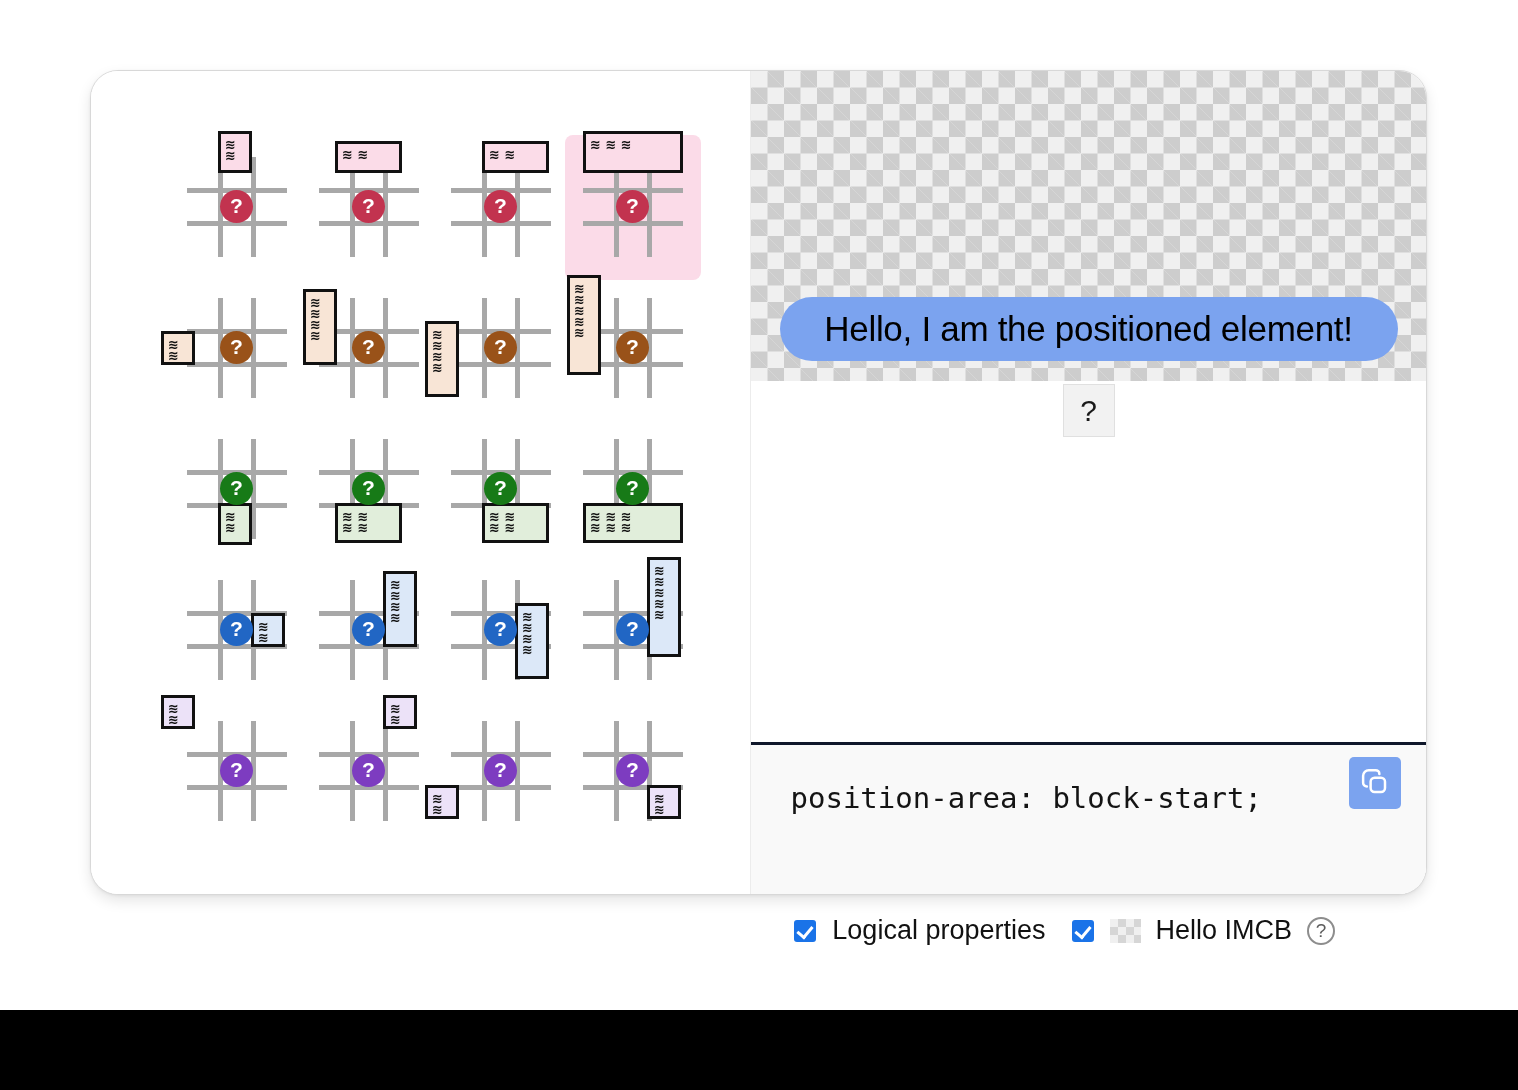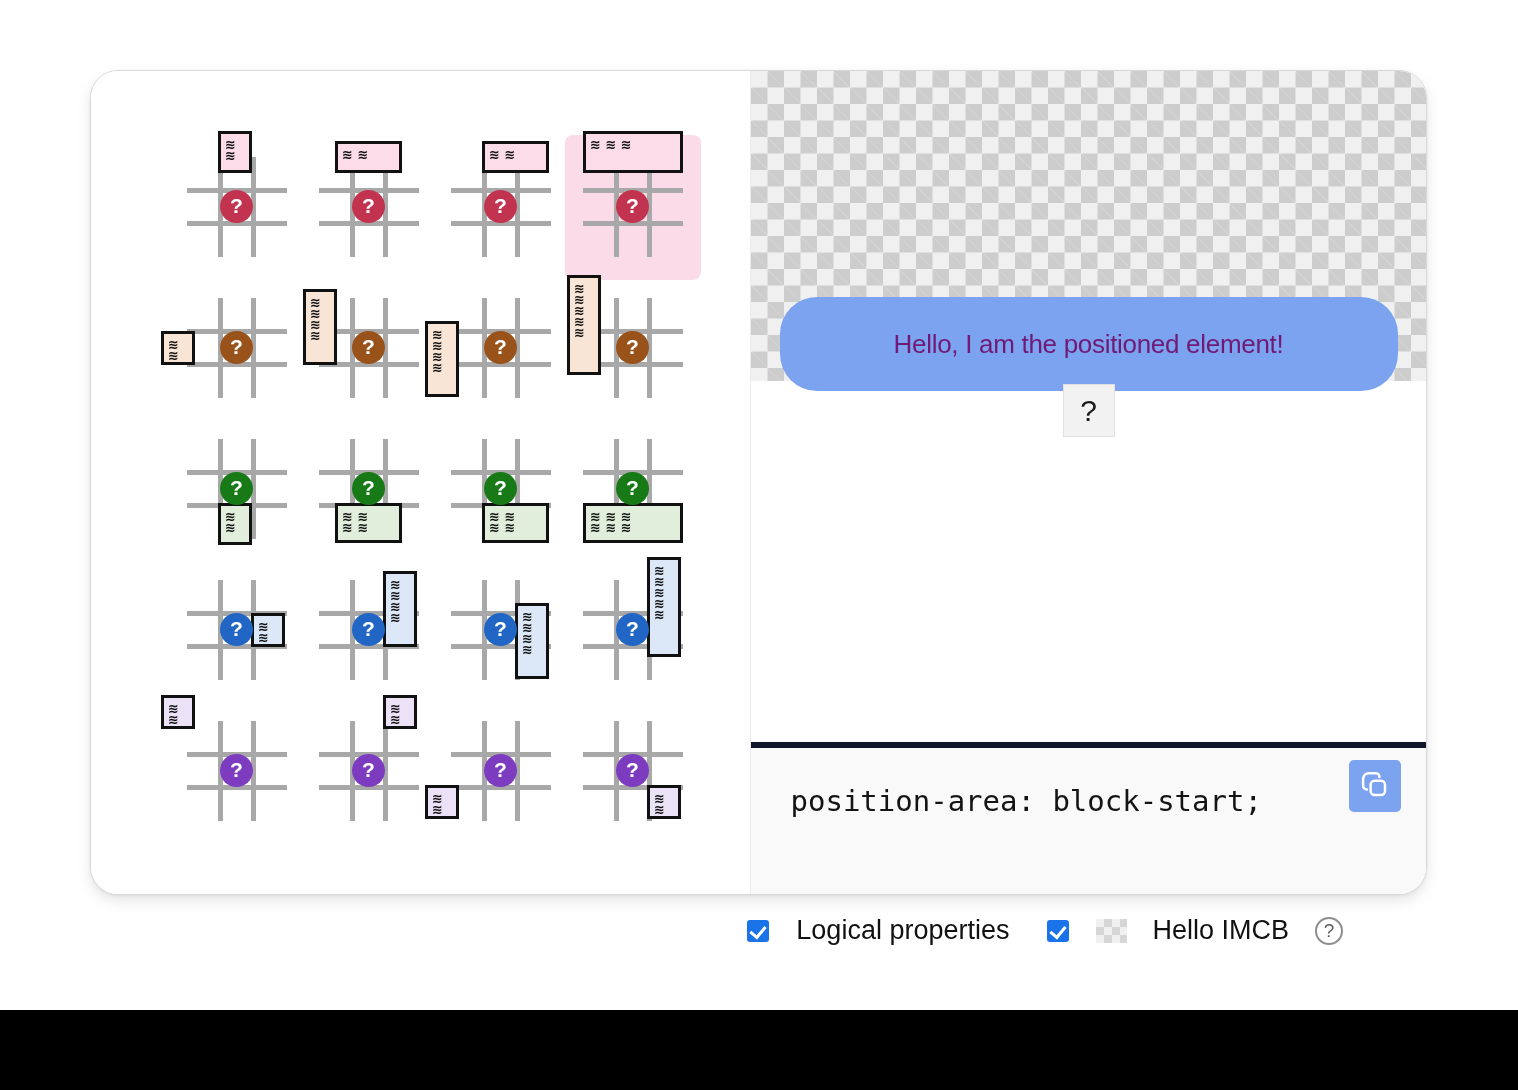--- a/index.html
+++ b/index.html
@@ -116,47 +116,47 @@
     background-color:#f0f0f0;
     background-image:
       linear-gradient(45deg,#cdcdcd 25%, transparent 25%, transparent 75%, #cdcdcd 75%),
       linear-gradient(45deg,#cdcdcd 25%, transparent 25%, transparent 75%, #cdcdcd 75%);
     background-size:33px 33px;
     background-position:0 0, 16.5px 16.5px;
   }
   #positioned-element{
     position:absolute;
     left:29px; top:226px;
-    width:618px; height:94px;
+    width:618px; height:64px;
     background:#7ba3ef;
     border-radius:37px;
     display:flex; align-items:center; justify-content:center;
-    color:#701a75;
-    font-size:26px;
+    color:#000000;
+    font-size:35px;
     letter-spacing:-0.3px;
     z-index:5;
     white-space:nowrap;
   }
   #anchor-box{
     position:absolute;
     left:312px; top:313px;
     width:52px; height:53px;
     background:#f2f2f2;
     border:1px solid #e0e0e0;
     display:flex; align-items:center; justify-content:center;
     font-size:30px;
     color:#1a1a1a;
     z-index:6;
   }
 
   #code-panel{
     position:absolute; left:0; bottom:0;
     width:676px; height:152px;
     background:#f9f9f9;
-    border-top:6px solid #0f172a;
+    border-top:3px solid #0f172a;
   }
   #code-text{
     position:absolute;
     left:40px; top:36px;
     font-family:"DejaVu Sans Mono", monospace;
     font-size:29px;
     color:#141414;
     white-space:nowrap;
     letter-spacing:0px;
   }
@@ -173,24 +173,23 @@
   }
 
   
   #footer{
     position:absolute;
     left:0; top:915px;
     width:1427px;
     display:flex;
     align-items:center;
     justify-content:flex-end;
-    gap:16px;
+    gap:5px;
     font-size:27px;
     color:#111111;
-    margin-left:8px;
   }
   .cb{
     -webkit-appearance:none; appearance:none;
     width:22px; height:22px;
     border-radius:3px;
     background:#1a73e8;
     position:relative;
     margin:0;
     cursor:pointer;
     flex:0 0 auto;

